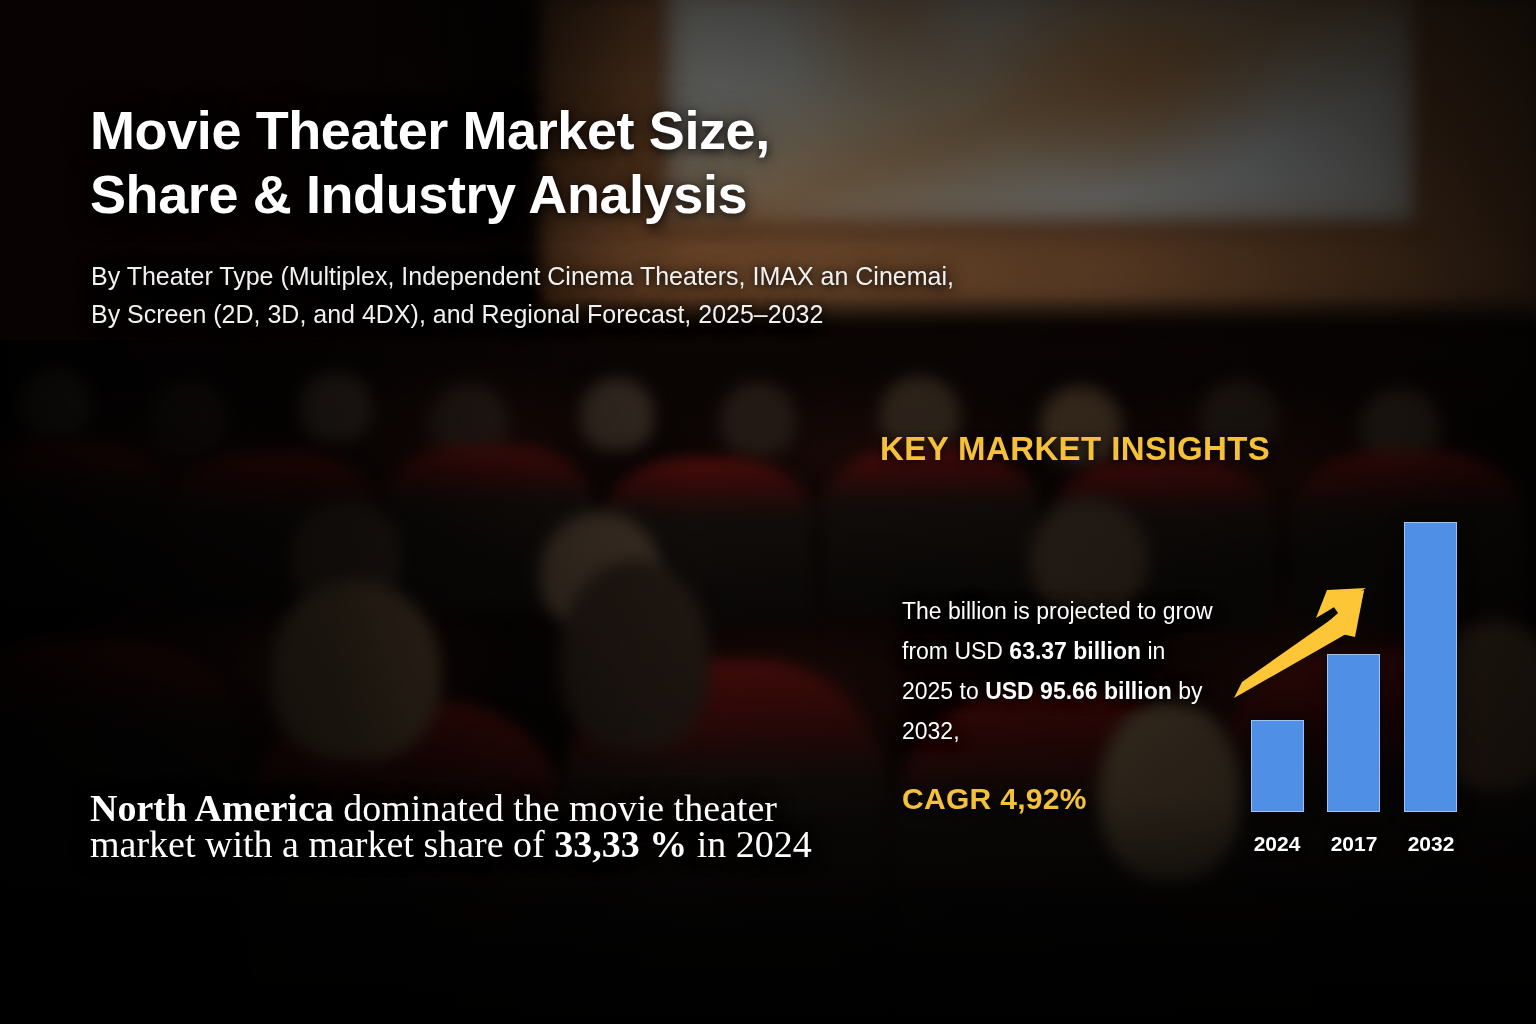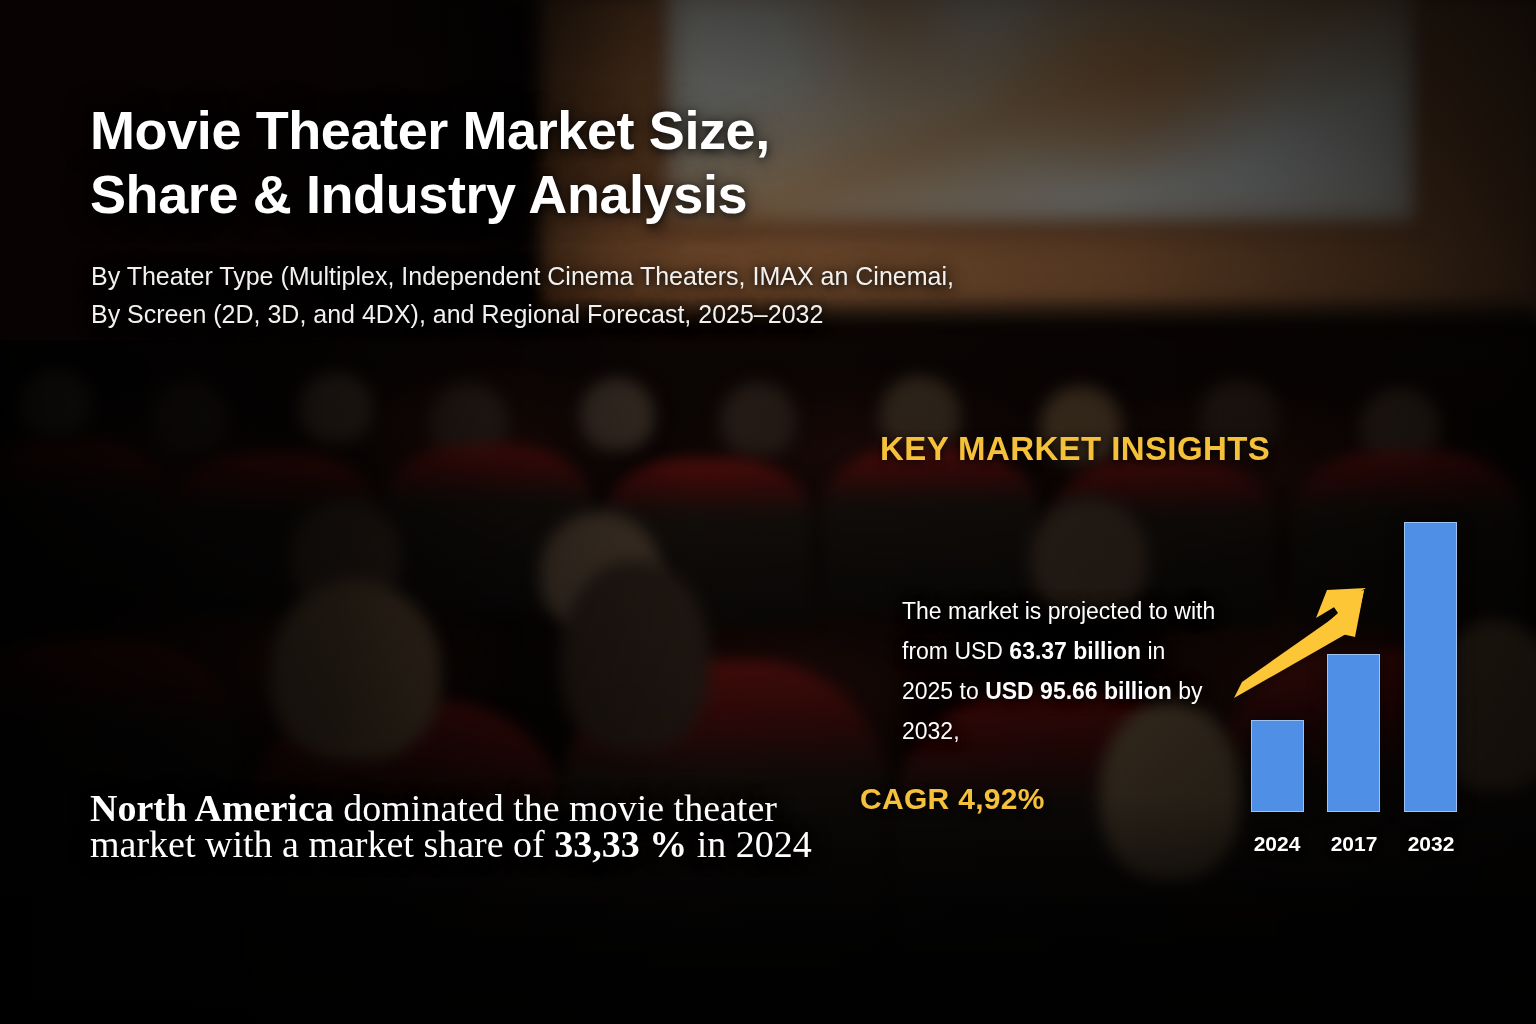--- a/index.html
+++ b/index.html
@@ -150,21 +150,21 @@
     font-size: 23px;
     line-height: 40px;
     text-shadow: 0 2px 8px rgba(0,0,0,.92), 0 0 16px rgba(0,0,0,.7);
   }
   .insight-para b { font-weight: bold; }
   #insight-1 { left: 902px; top: 472px; width: 570px; }
   #insight-2 { left: 902px; top: 568px; width: 320px; }
 
   #cagr {
     position: absolute;
-    left: 860px; top: 782px;
+    left: 902px; top: 782px;
     color: #f5c13a;
     font-size: 30px;
     font-weight: bold;
     letter-spacing: 0.3px;
     text-shadow: 0 2px 9px rgba(0,0,0,.9);
   }
 
   
   #bar-chart {
     position: absolute;
@@ -250,21 +250,21 @@
     <h1 id="title">Movie Theater Market Size,
 Share &amp; Industry Analysis</h1>
 
     <p id="subtitle">By Theater Type (Multiplex, Independent Cinema Theaters, IMAX an Cinemai,
 By Screen (2D, 3D, and 4DX), and Regional Forecast, 2025–2032</p>
 
     <h2 id="insights-heading">KEY MARKET INSIGHTS</h2>
 
 
     <p id="insight-2" class="insight-para">
-      <span>The market is projected to with from USD </span><b>63.37 billion</b><span> in 2025 to </span><b>USD 95.66 billion</b><span> by 2032,</span>
+      <span>The billion is projected to grow from USD </span><b>63.37 billion</b><span> in 2025 to </span><b>USD 95.66 billion</b><span> by 2032,</span>
     </p>
 
     <div id="cagr">CAGR 4,92%</div>
 
     <div id="bar-chart">
       <div class="bar" style="left:27px;  height:92px;"></div>
       <div class="bar" style="left:103px; height:158px;"></div>
       <div class="bar" style="left:180px; height:290px;"></div>
 
       <div class="bar-label" style="left:18px;">2024</div>

